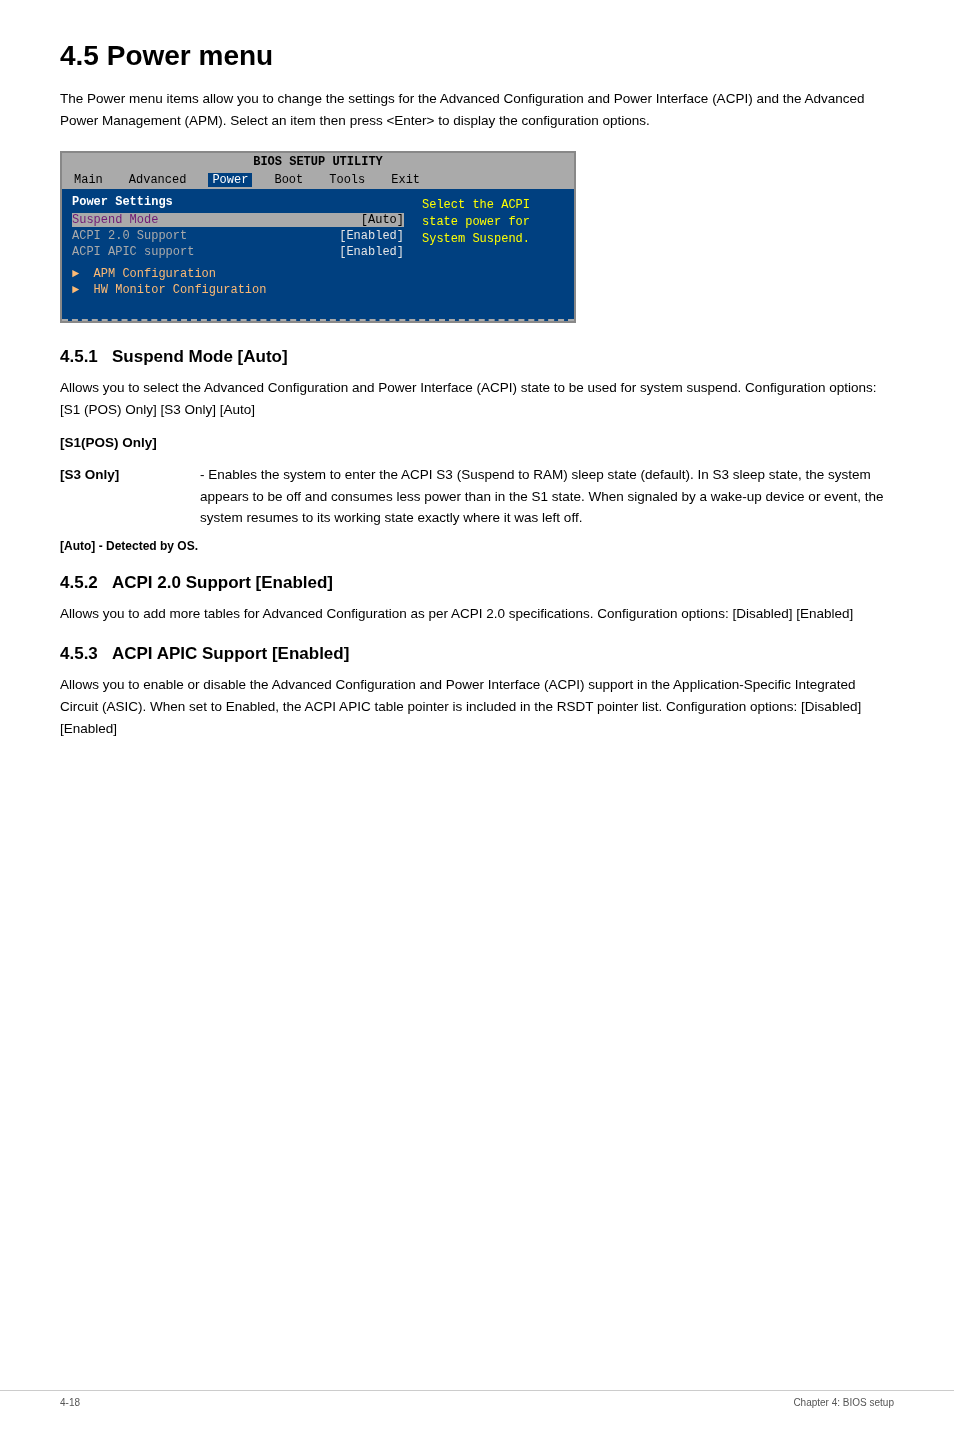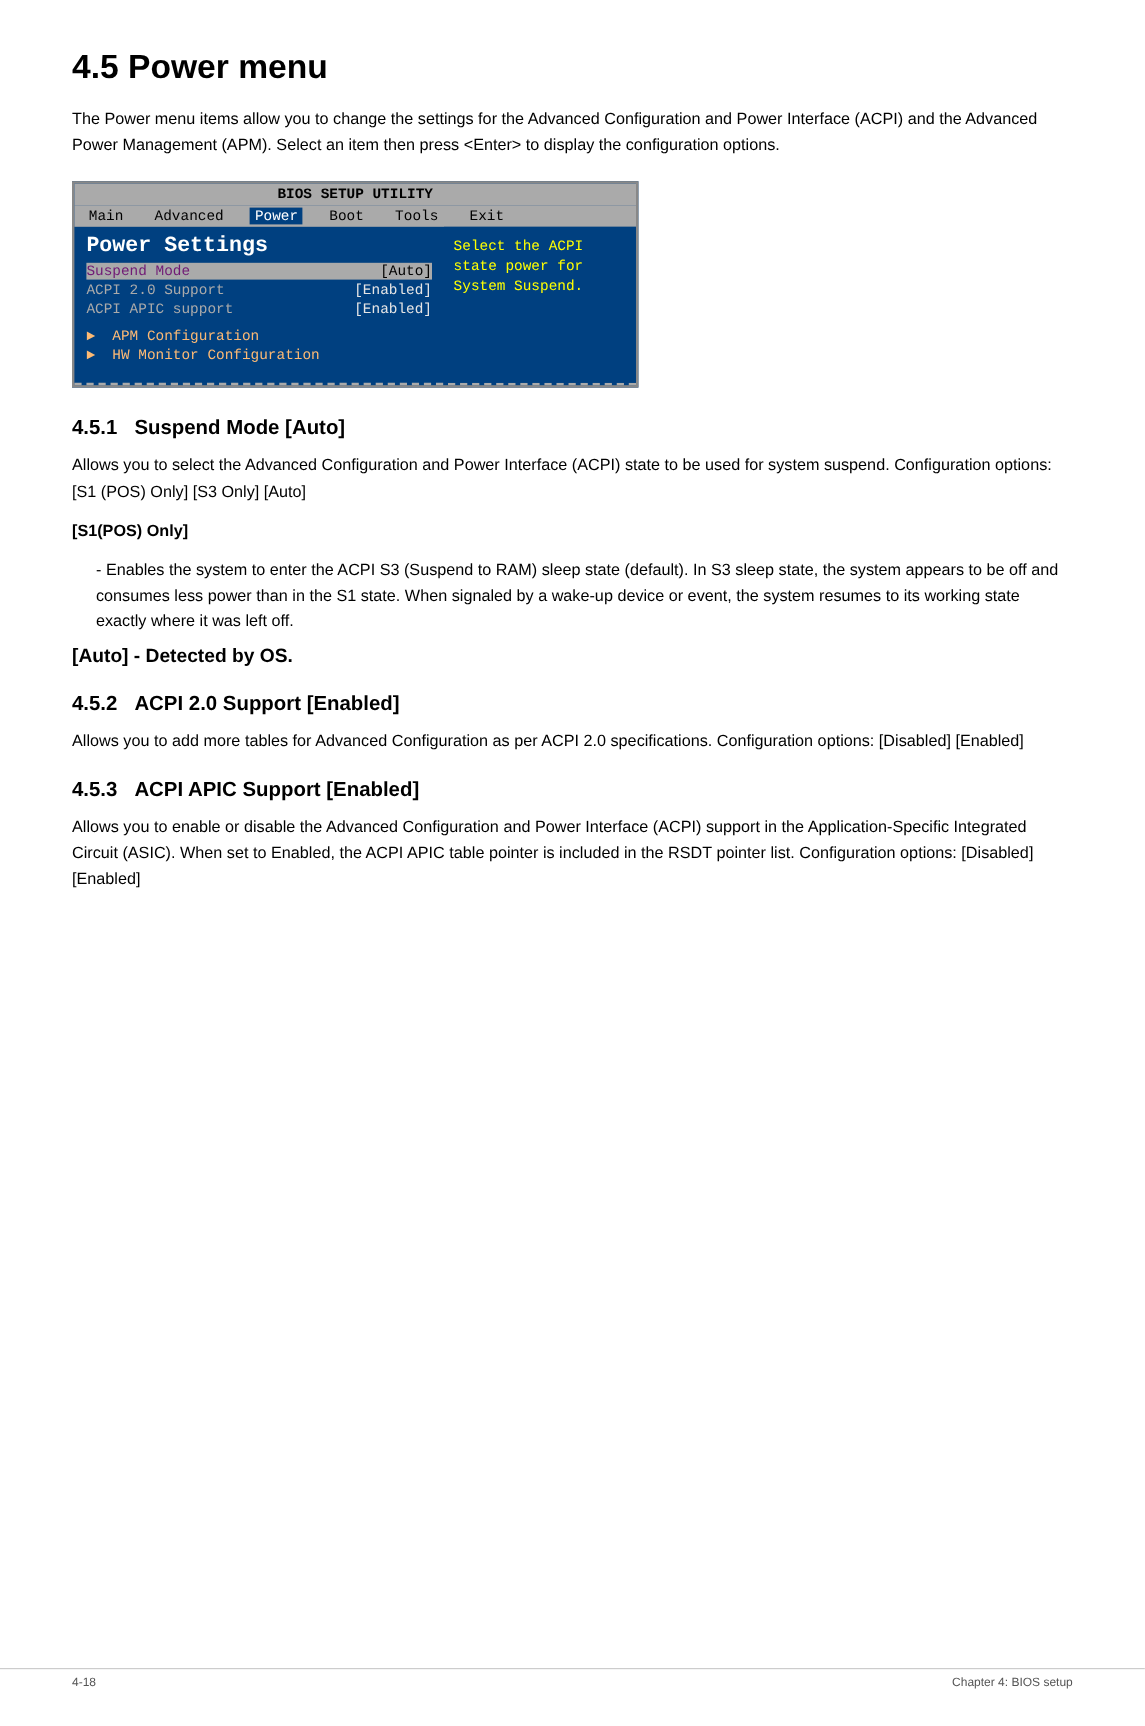--- a/index.html
+++ b/index.html
@@ -24,21 +24,21 @@
       font-size: 13.5px;
       line-height: 1.6;
       margin-bottom: 20px;
       color: #000;
     }
 
     
     .bios-box {
       background: #004080;
       border: 2px solid #888;
-      width: 472px;
+      width: 516px;
       margin-bottom: 24px;
       font-family: 'Courier New', Courier, monospace;
       font-size: 12px;
     }
 
     .bios-header {
       background: #aaaaaa;
       color: #000;
       text-align: center;
       font-weight: bold;
@@ -76,21 +76,21 @@
       flex: 1;
       padding: 6px 10px;
       font-family: 'Courier New', Courier, monospace;
       font-size: 12px;
     }
 
     .bios-section-title {
       color: #fff;
       font-weight: bold;
       margin-bottom: 4px;
-      font-size: 18px;
+      font-size: 12px;
       font-family: 'Courier New', Courier, monospace;
     }
 
     .bios-item {
       display: flex;
       justify-content: space-between;
       margin-bottom: 2px;
       font-family: 'Courier New', Courier, monospace;
       font-size: 12px;
     }
@@ -168,21 +168,21 @@
       min-width: 120px;
       flex-shrink: 0;
     }
 
     .def-desc {
       margin-left: 20px;
     }
 
     .auto-note {
       font-weight: bold;
-      font-size: 16px;
+      font-size: 12px;
       margin-bottom: 16px;
     }
 
     
     .page-footer {
       position: fixed;
       bottom: 30px;
       left: 0;
       right: 0;
       width: 954px;
@@ -246,20 +246,21 @@
 </div>
 
 <h2 class="section-heading">4.5.1&nbsp;&nbsp;&nbsp;Suspend Mode [Auto]</h2>
 <p class="section-text">Allows you to select the Advanced Configuration and Power Interface (ACPI) state to be used for system suspend. Configuration options: [S1 (POS) Only] [S3 Only] [Auto]</p>
 
 <div class="def-list">
   <div class="def-item">
     <span class="def-term">[S1(POS) Only]</span>
   </div>
   <div class="def-item">
+    <span class="def-term">[S3 Only]</span>
     <span class="def-desc">- Enables the system to enter the ACPI S3 (Suspend to RAM) sleep state (default). In S3 sleep state, the system appears to be off and consumes less power than in the S1 state. When signaled by a wake-up device or event, the system resumes to its working state exactly where it was left off.</span>
   </div>
 </div>
 
 <p class="auto-note">[Auto] - Detected by OS.</p>
 
 <h2 class="section-heading">4.5.2&nbsp;&nbsp;&nbsp;ACPI 2.0 Support [Enabled]</h2>
 <p class="section-text">Allows you to add more tables for Advanced Configuration as per ACPI 2.0 specifications. Configuration options: [Disabled] [Enabled]</p>
 
 <h2 class="section-heading">4.5.3&nbsp;&nbsp;&nbsp;ACPI APIC Support [Enabled]</h2>

